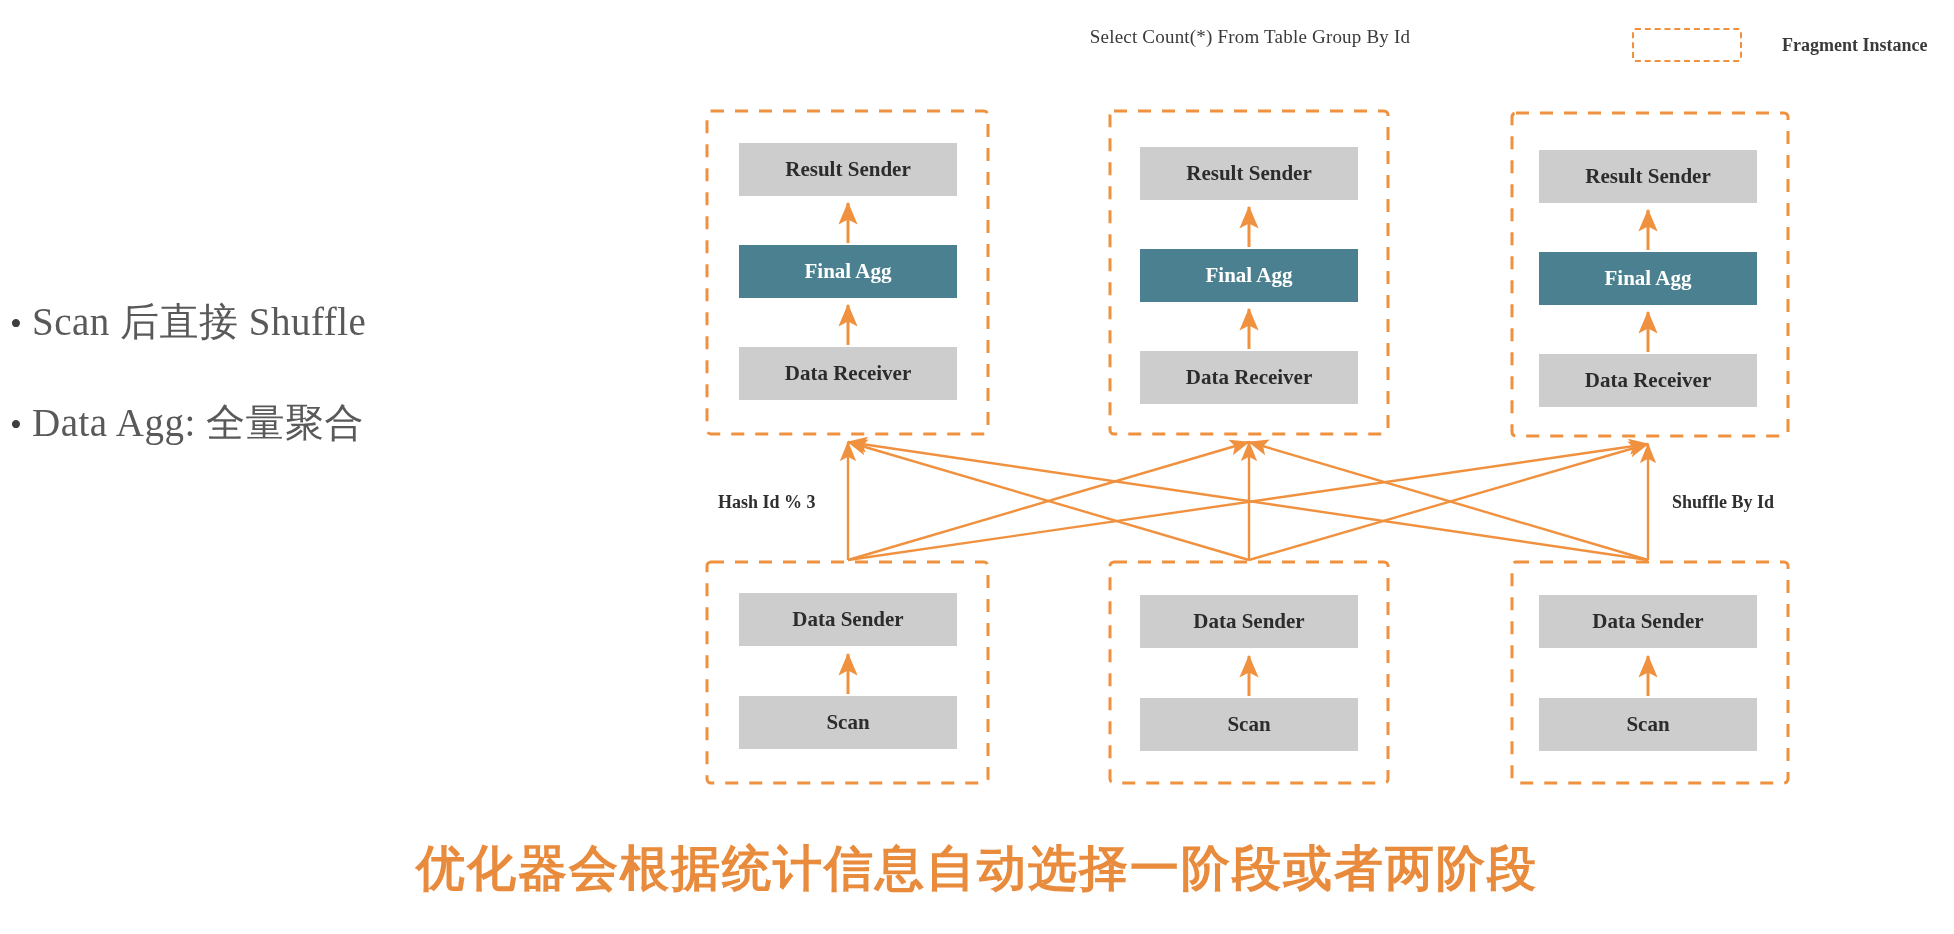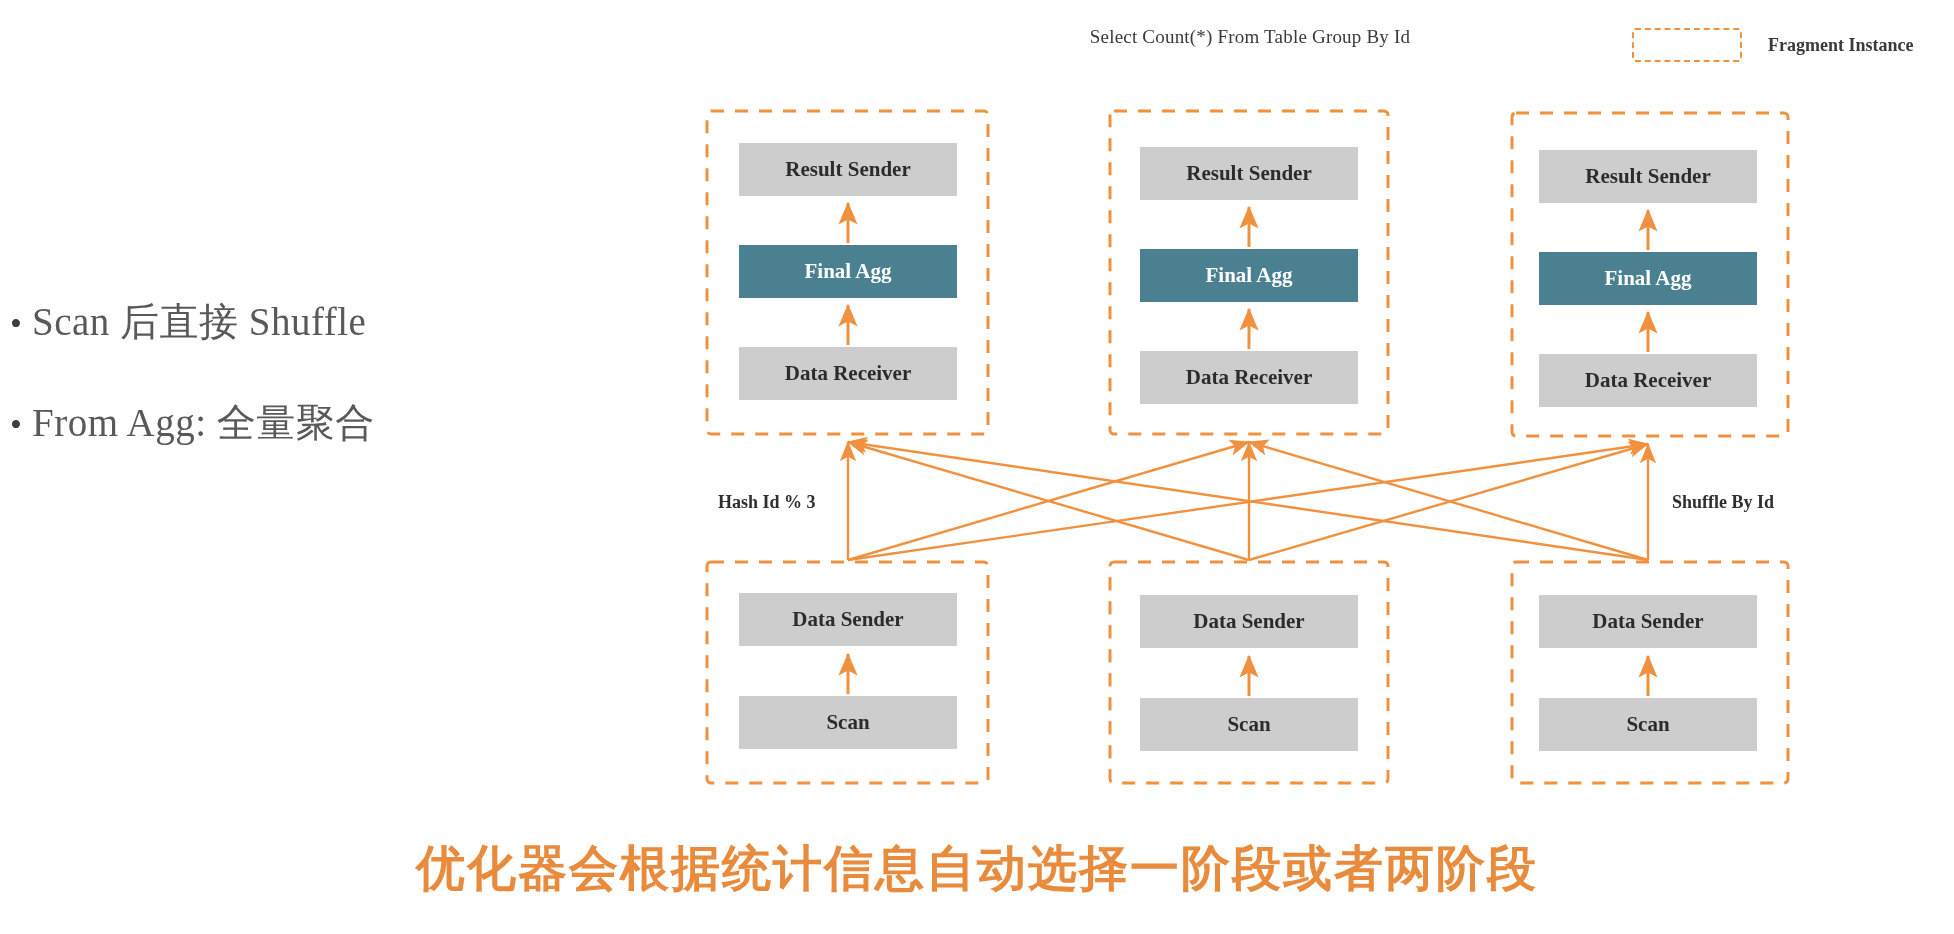--- a/index.html
+++ b/index.html
@@ -60,21 +60,21 @@
     white-space: nowrap;
   }
 
   
   #legend {
     position: absolute;
     left: 1632px;
     top: 28px;
     display: flex;
     align-items: center;
-    gap: 26px;
+    gap: 40px;
   }
   #legend-swatch {
     width: 110px;
     height: 34px;
     border: 2.5px dashed #F0913F;
     border-radius: 3px;
     box-sizing: border-box;
   }
   #legend-label {
     font-size: 18px;
@@ -145,21 +145,21 @@
 
 <div id="page">
 
   <div id="bullets">
     <div class="bullet-row">
       <span class="bullet-dot">•</span>
       <span class="bullet-text">Scan 后直接 Shuffle</span>
     </div>
     <div class="bullet-row">
       <span class="bullet-dot">•</span>
-      <span class="bullet-text">From Agg: 全量聚合</span>
+      <span class="bullet-text">Data Agg: 全量聚合</span>
     </div>
   </div>
 
   <div id="diagram-title">Select Count(*) From Table Group By Id</div>
 
   <div id="legend">
     <div id="legend-swatch"></div>
     <div id="legend-label">Fragment Instance</div>
   </div>
 

